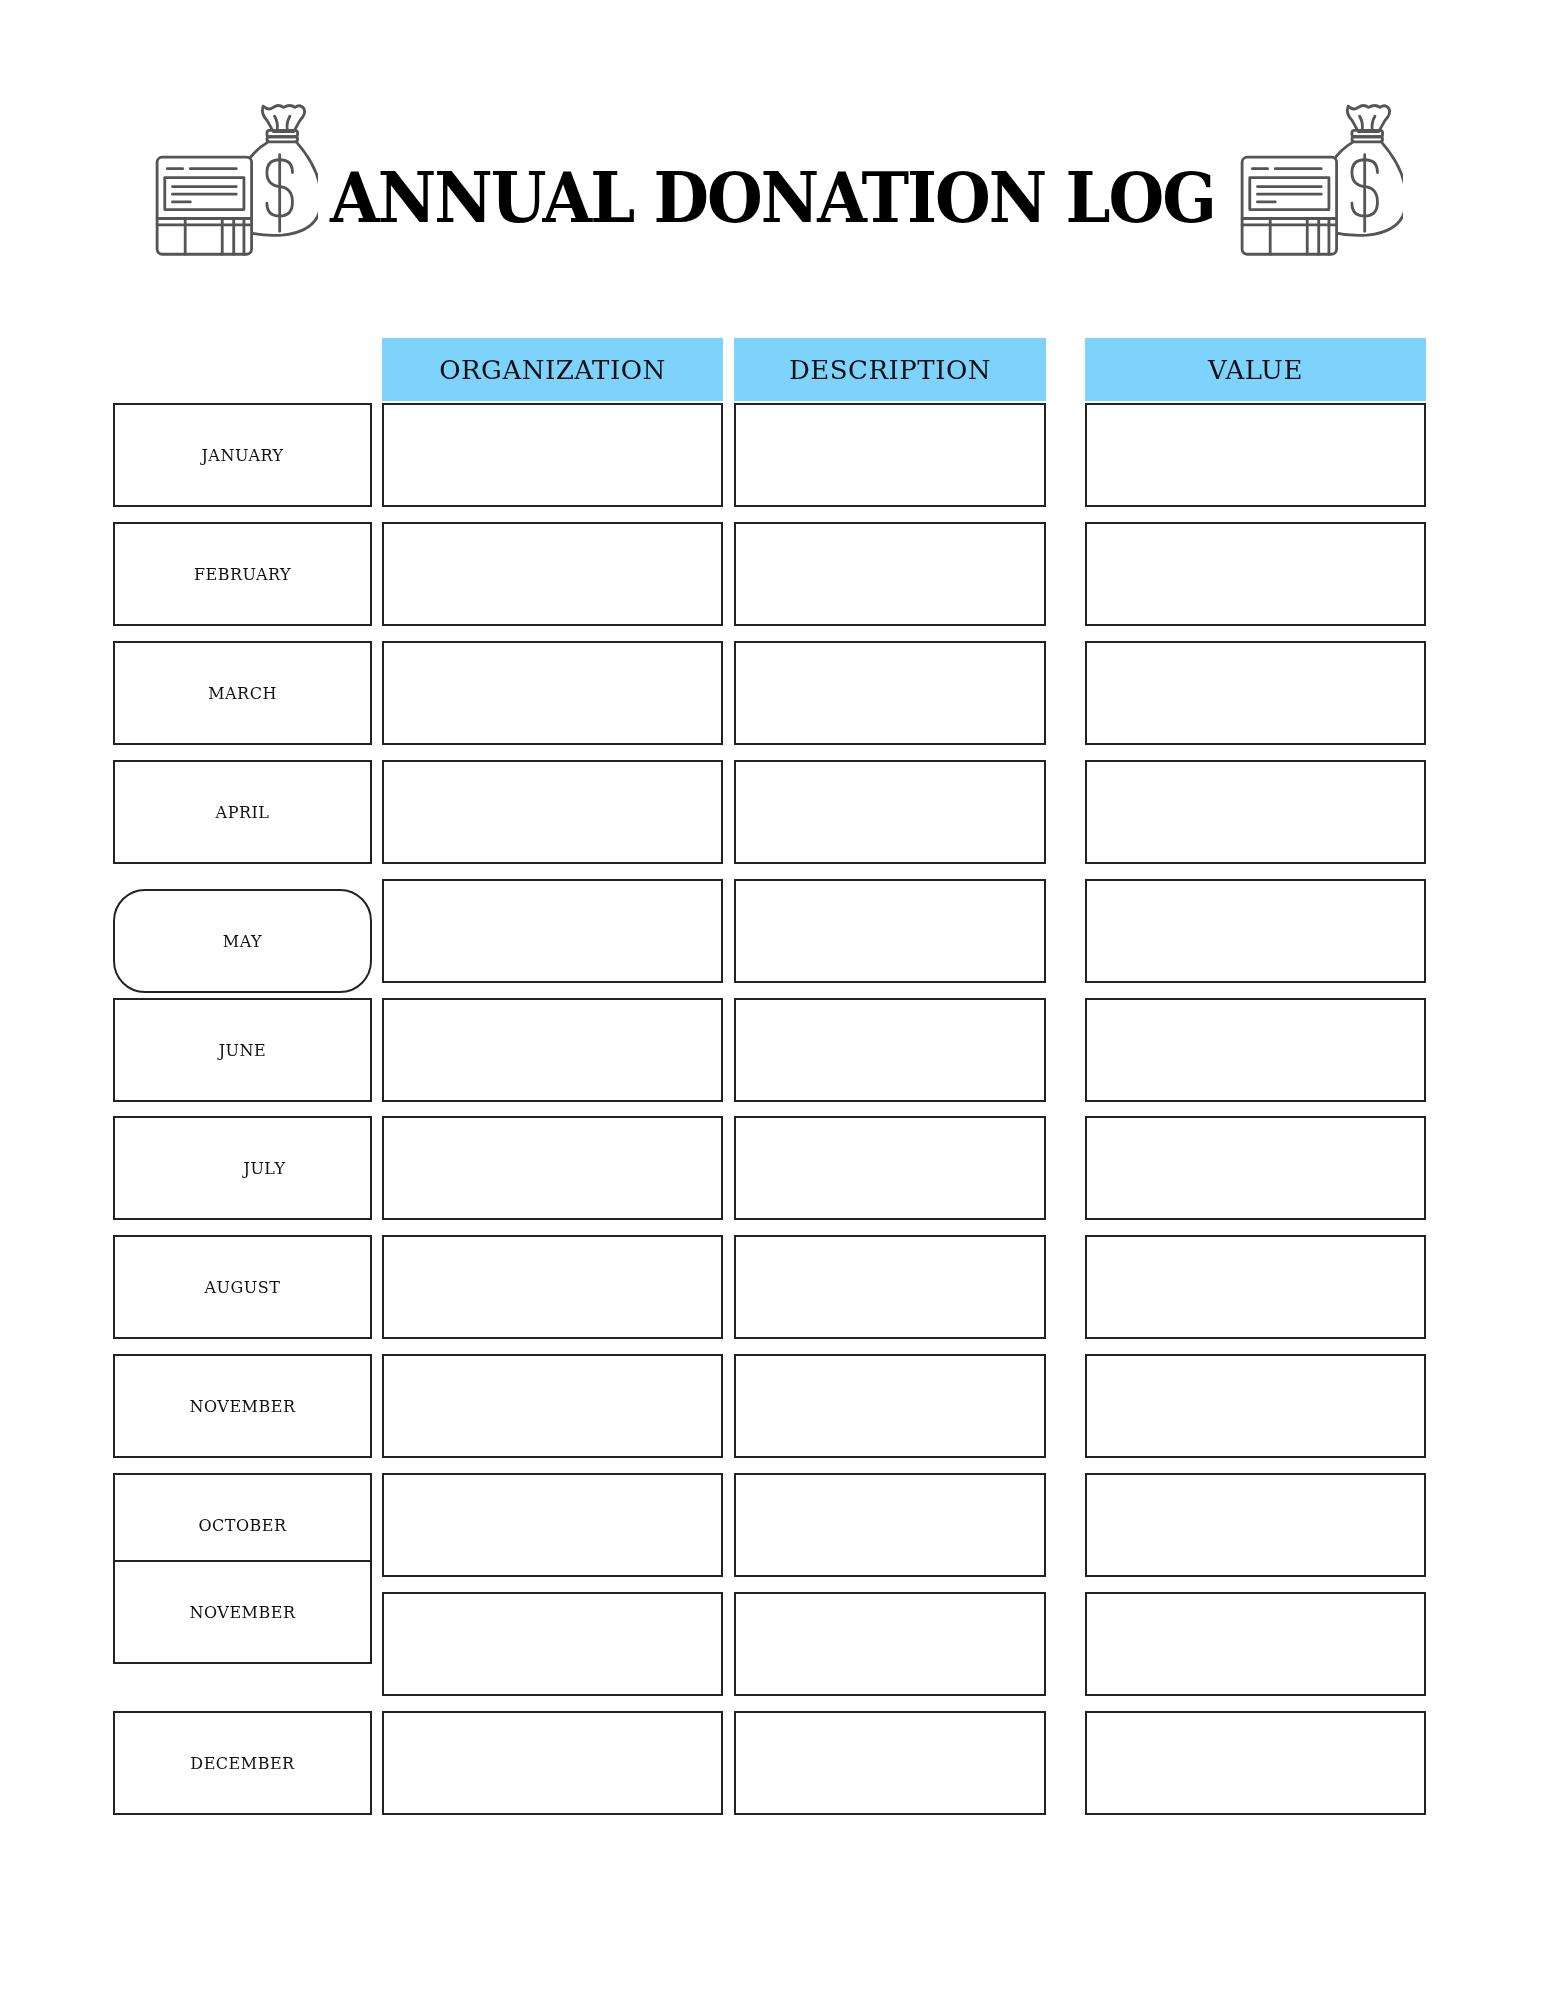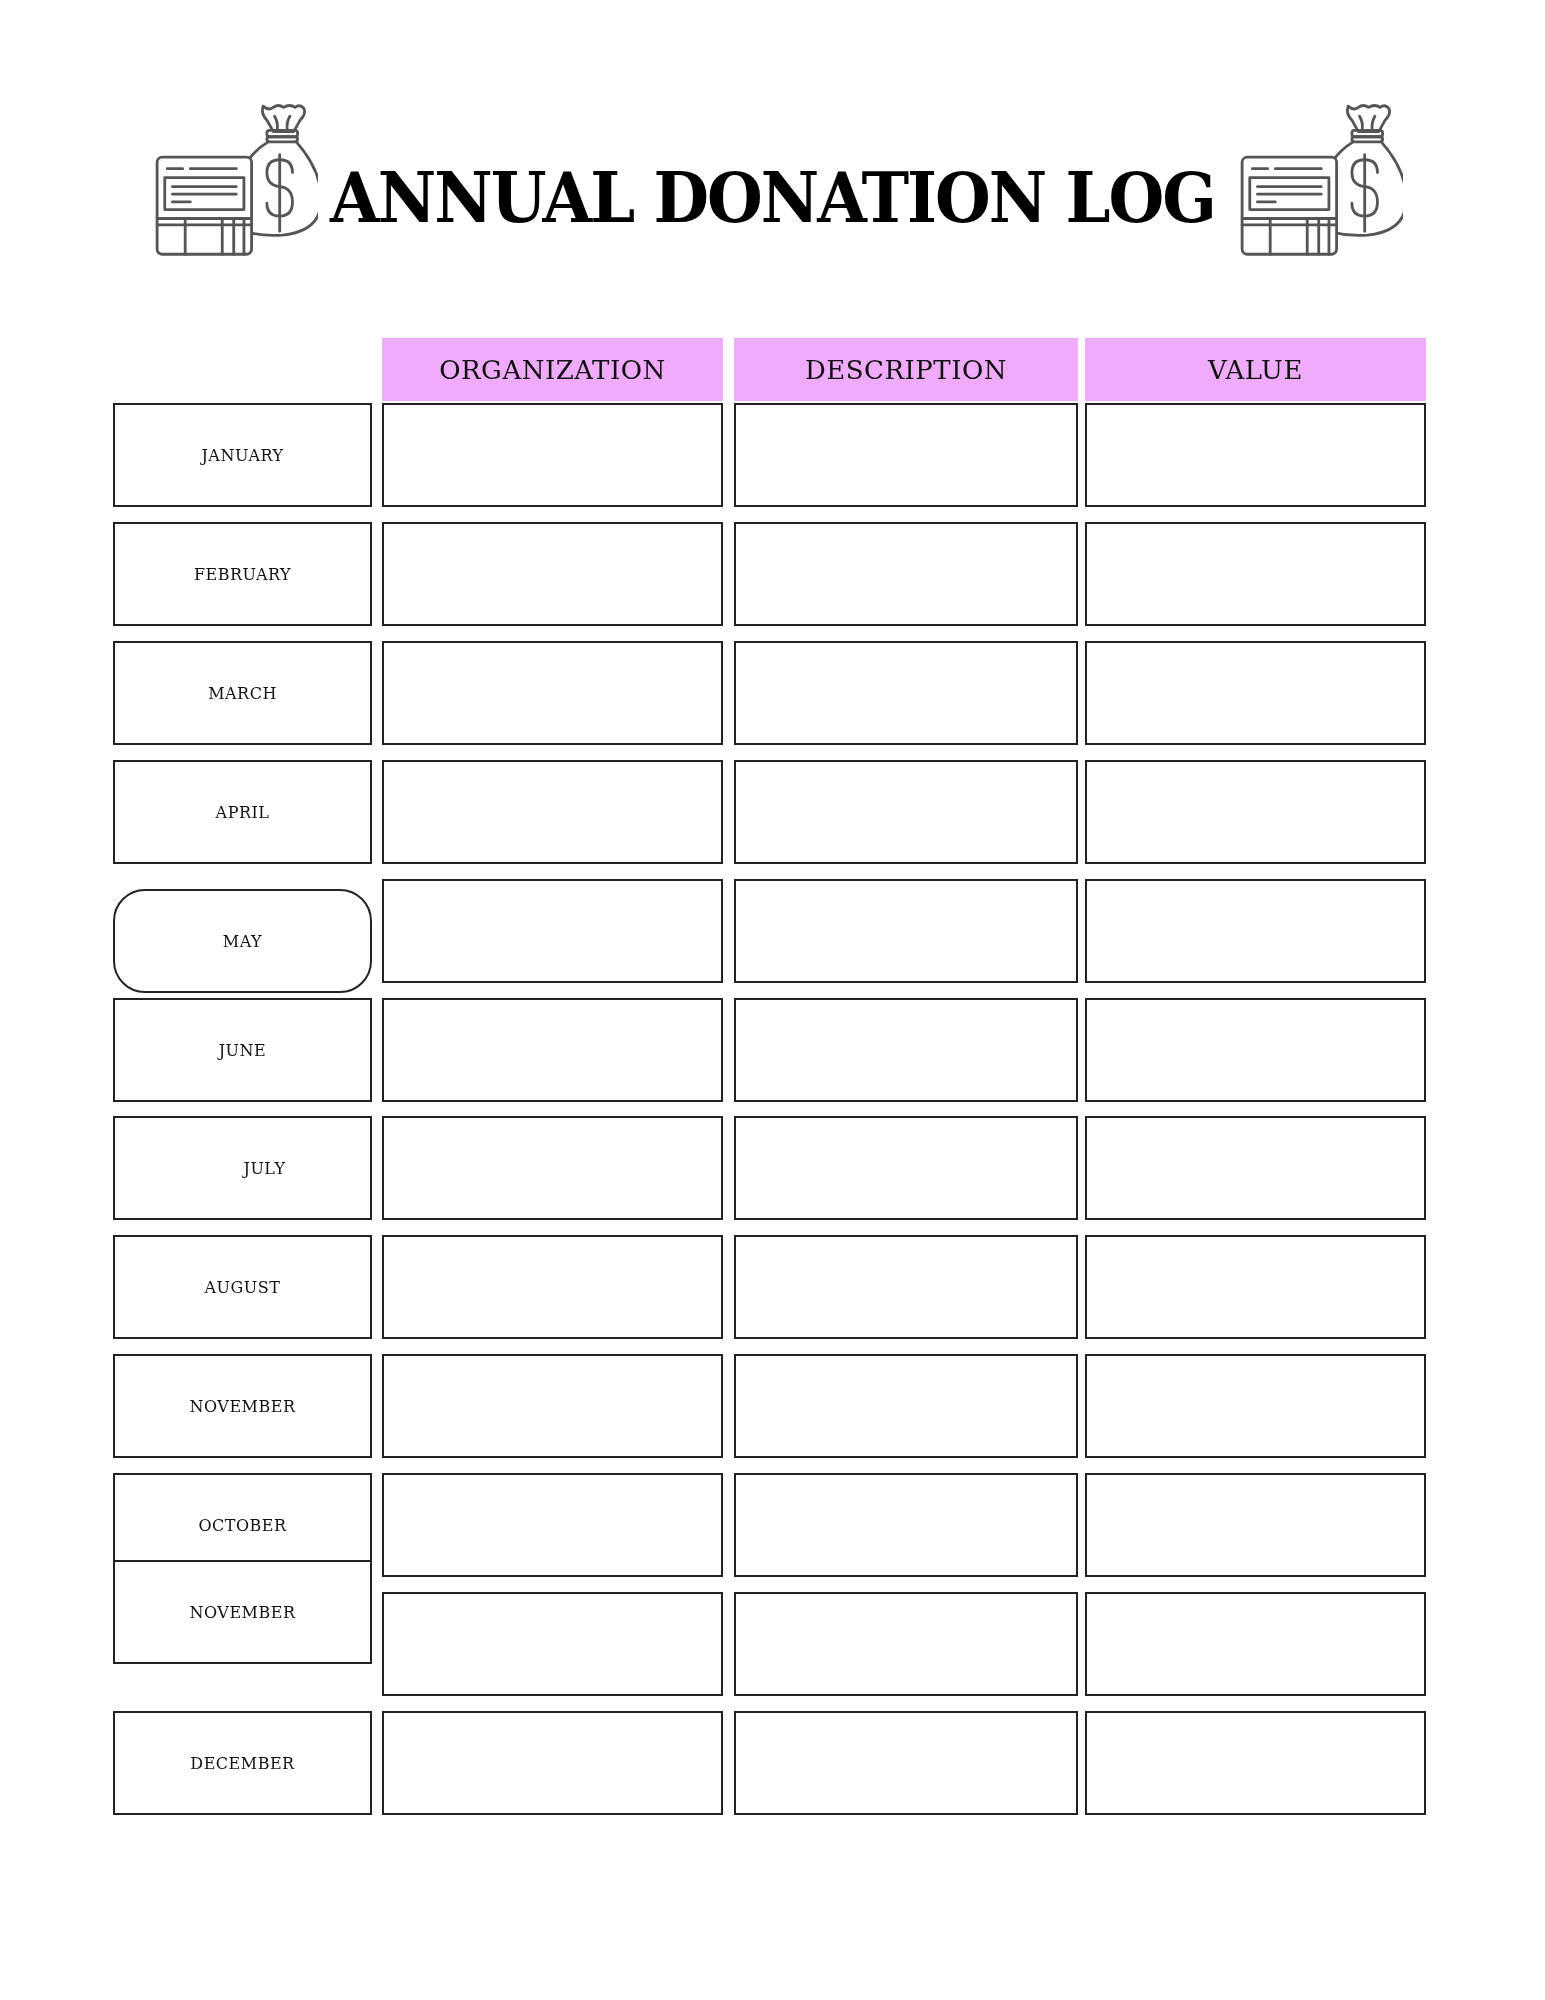--- a/index.html
+++ b/index.html
@@ -6,29 +6,29 @@
   body { width: 1545px; height: 2000px; position: relative; overflow: hidden;
          font-family: "DejaVu Serif", "Liberation Serif", serif; color: #111; }
   .icon { position: absolute; width: 166px; height: 166px; }
   .icon svg { width: 100%; height: 100%; display: block; }
   .icon-left { left: 152px; top: 101px; }
   .icon-right { left: 1237px; top: 101px; }
   .title { position: absolute; left: 330px; width: 885px; top: 150px; height: 95px;
            text-align: center; font-family: "DejaVu Serif", serif; font-weight: 900;
            font-size: 64px; line-height: 95px; letter-spacing: -2px; color: #000;
            transform: scaleY(1.08); }
-  .header-cell { position: absolute; top: 338px; height: 63px; background: #f0abfc;
+  .header-cell { position: absolute; top: 338px; height: 63px; background: #7dd3fc;
                  display: flex; align-items: center; justify-content: center;
                  font-size: 26px; letter-spacing: 0.5px; color: #111; }
   .cell { position: absolute; box-sizing: border-box; border: 2.5px solid #222; background: #fff;
           height: 104px; display: flex; align-items: center; justify-content: center; }
   .month-label { font-size: 16px; letter-spacing: 0.5px; color: #111; }
   .col-month { left: 113px; width: 259px; }
   .col-org { left: 382px; width: 341px; }
-  .col-desc { left: 734px; width: 344px; }
+  .col-desc { left: 734px; width: 312px; }
   .col-value { left: 1085px; width: 341px; }
 </style>
 </head>
 <body>
 
 <div class="icon icon-left">
   <svg viewBox="0 0 130 130" fill="none" stroke="#555" stroke-width="2.2" stroke-linecap="round" stroke-linejoin="round">
 
     <path d="M87 4 q4 4 8 1 q4 -3 8 0 q5 -3 9 0 q4 -3 7 1 q2 4 -3 9 l-5 9 l-16 0 l-5 -9 q-5 -5 -3 -11 z"></path>
     <path d="M96 12 q3 5 2 11 M108 12 q-3 5 -2 11"></path>

